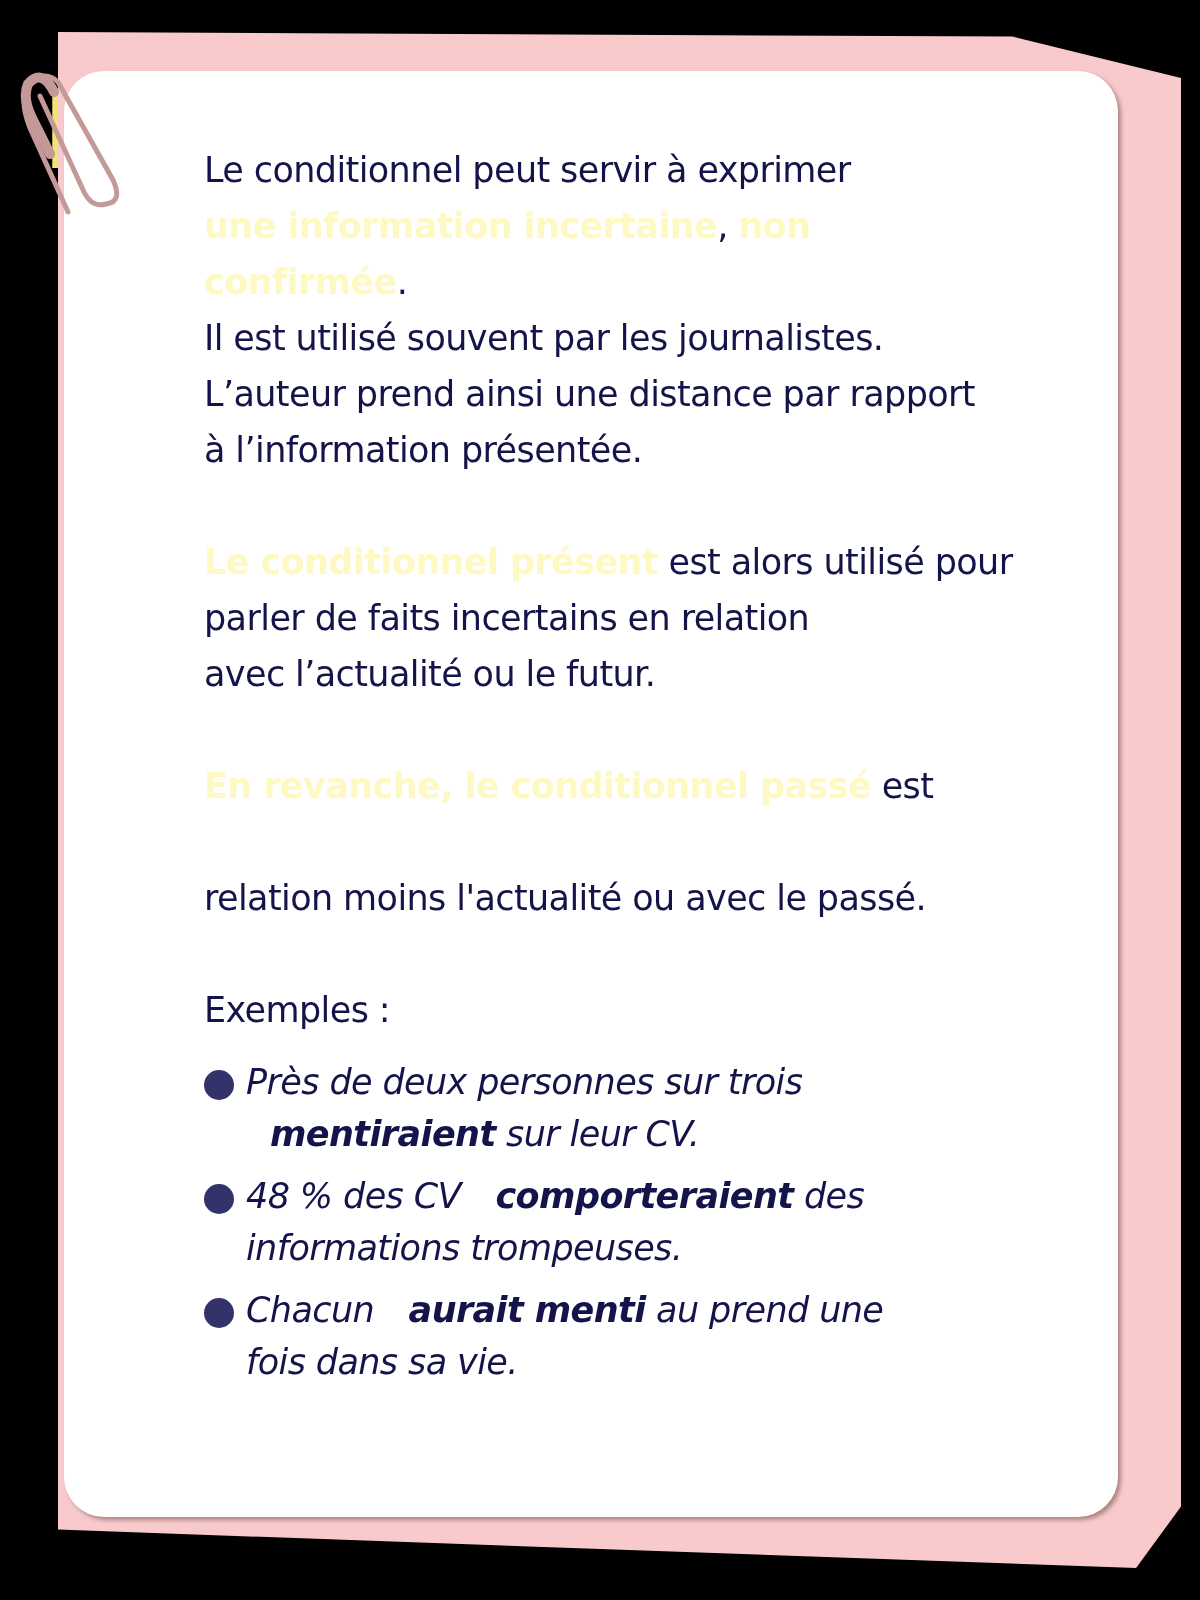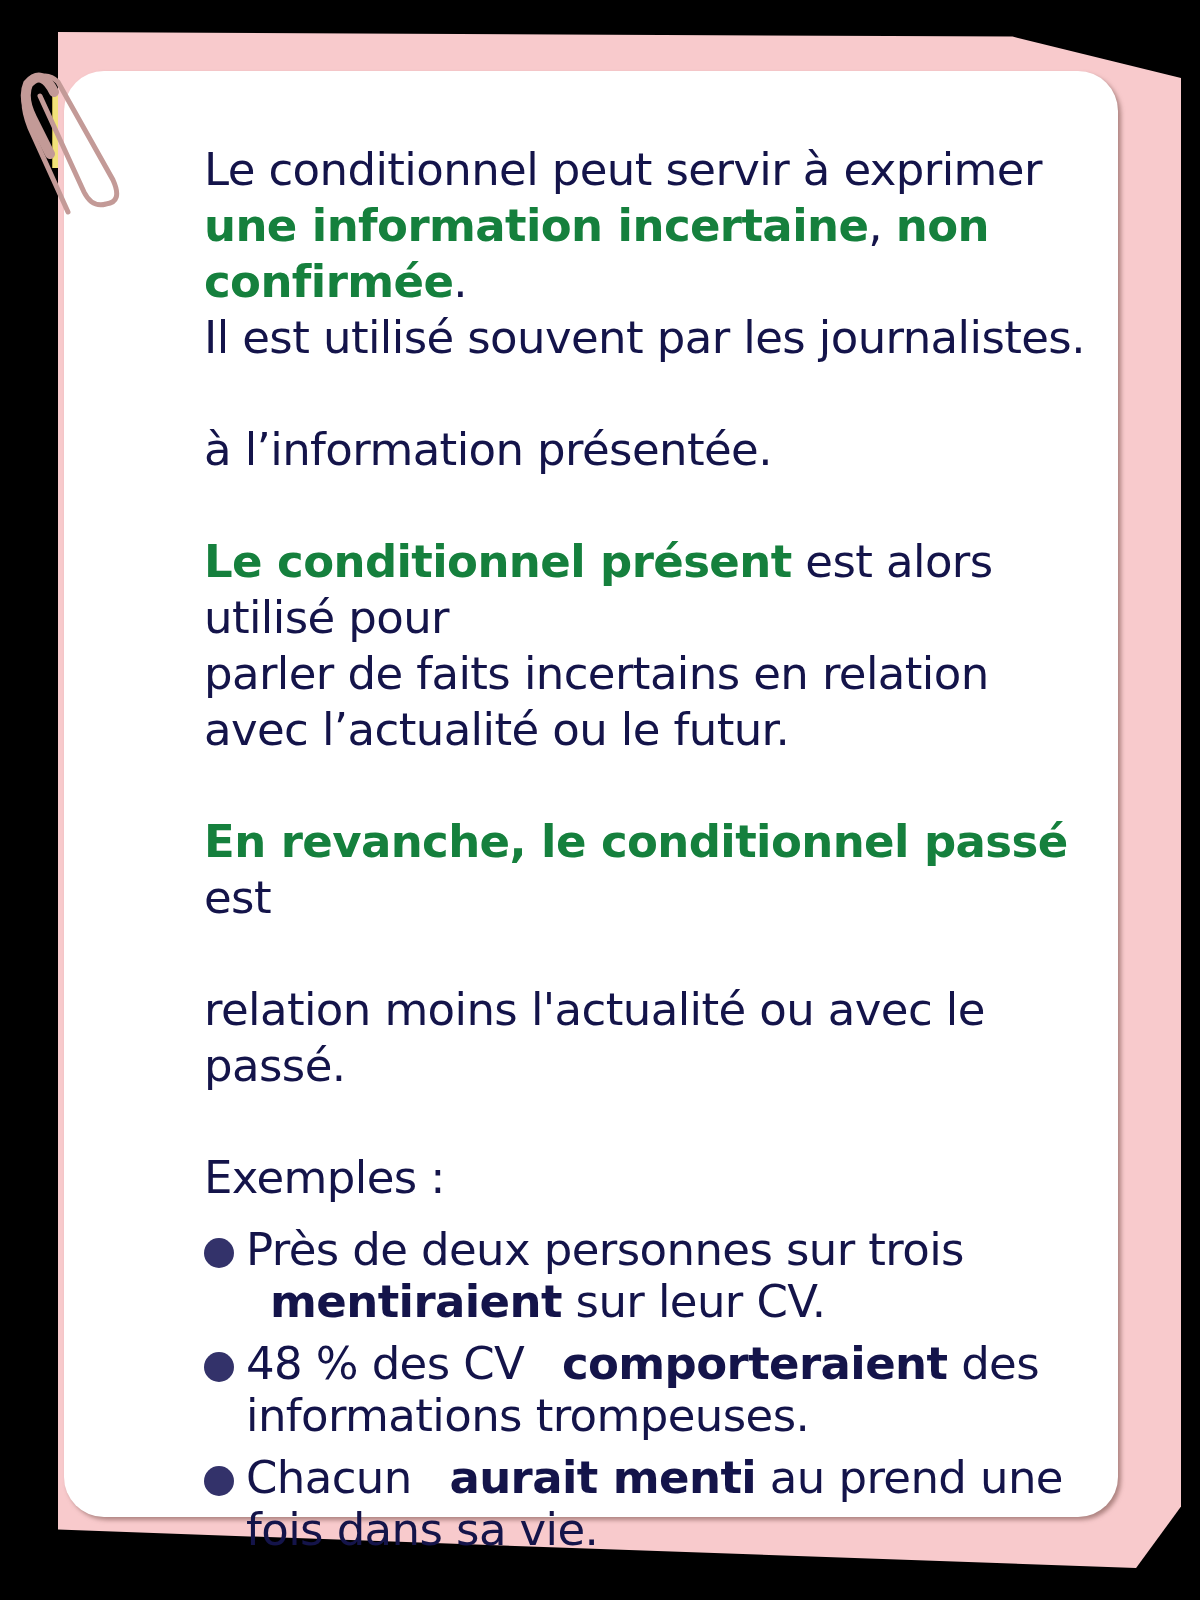--- a/index.html
+++ b/index.html
@@ -50,45 +50,46 @@
       top: 62px;
       width: 100px;
       height: 160px;
     }
     .content {
       position: absolute;
       left: 204px;
       top: 142px;
       width: 890px;
       color: #14144a;
-      font-size: 45px;
+      font-size: 35px;
       line-height: 56px;
       letter-spacing: -0.6px;
     }
     .content p {
       margin: 0;
     }
     .hl {
-      color: #15803d;
+      color: #fef9c3;
       font-weight: bold;
     }
     .gap {
       height: 56px;
     }
     .examples-label {
       margin-top: 0;
     }
     .ex-list {
       list-style: none;
       margin: 18px 0 0 0;
       padding: 0;
     }
     .ex-item {
       position: relative;
       padding-left: 42px;
+      font-style: italic;
       line-height: 52px;
       margin-bottom: 10px;
     }
     .ex-item b {
       font-weight: bold;
       margin-left: 24px;
     }
     .bullet {
       position: absolute;
       left: 0;
@@ -110,21 +111,21 @@
   <path d="M 50 180 L 12 96 Q 0 66 12 50 Q 28 38 40 50 L 95 148 Q 105 170 88 172 Q 74 176 66 160 L 22 64" fill="none" stroke="#c39a97" stroke-width="5" stroke-linecap="round" transform="translate(-2,-30)"></path>
   <path d="M 32 22 Q 20 -2 6 14 Q 0 28 10 48 L 28 84" fill="none" stroke="#c39a97" stroke-width="10" stroke-linecap="round" transform="translate(2,8)"></path>
 </svg>
 
 <div class="content">
   <p>
     <span>Le conditionnel peut servir à exprimer</span><br>
     <span class="hl">une information incertaine</span><span>, </span><span class="hl">non</span><br>
     <span class="hl">confirmée</span><span>.</span><br>
     <span>Il est utilisé souvent par les journalistes.</span><br>
-    <br>
+    <span>L’auteur prend ainsi une distance par rapport</span><br>
     <span>à l’information présentée.</span>
   </p>
 
   <div class="gap"></div>
 
   <p>
     <span class="hl">Le conditionnel présent</span><span> est alors utilisé pour</span><br>
     <span>parler de faits incertains en relation</span><br>
     <span>avec l’actualité ou le futur.</span>
   </p>

